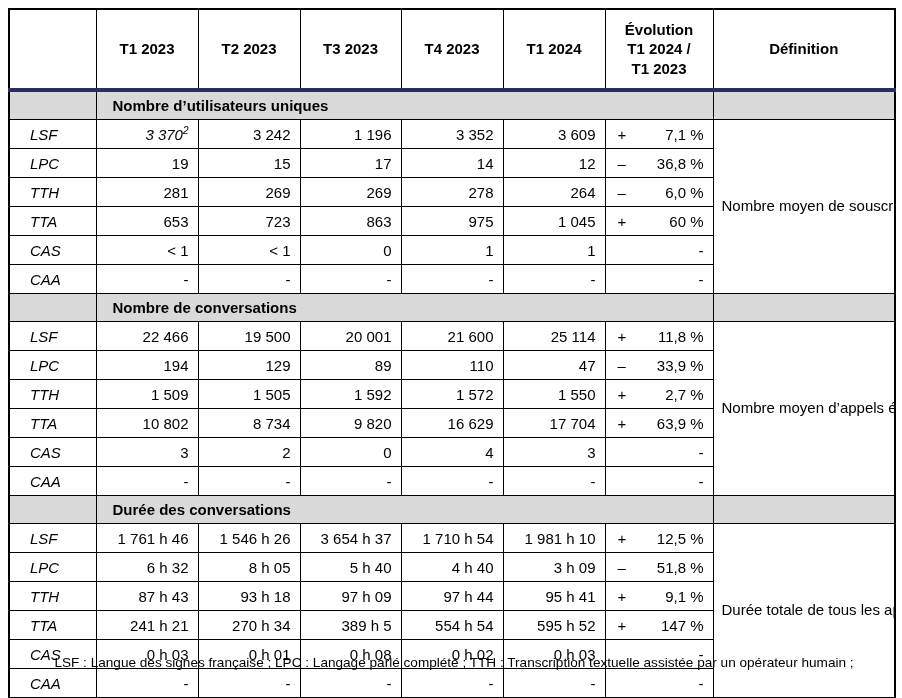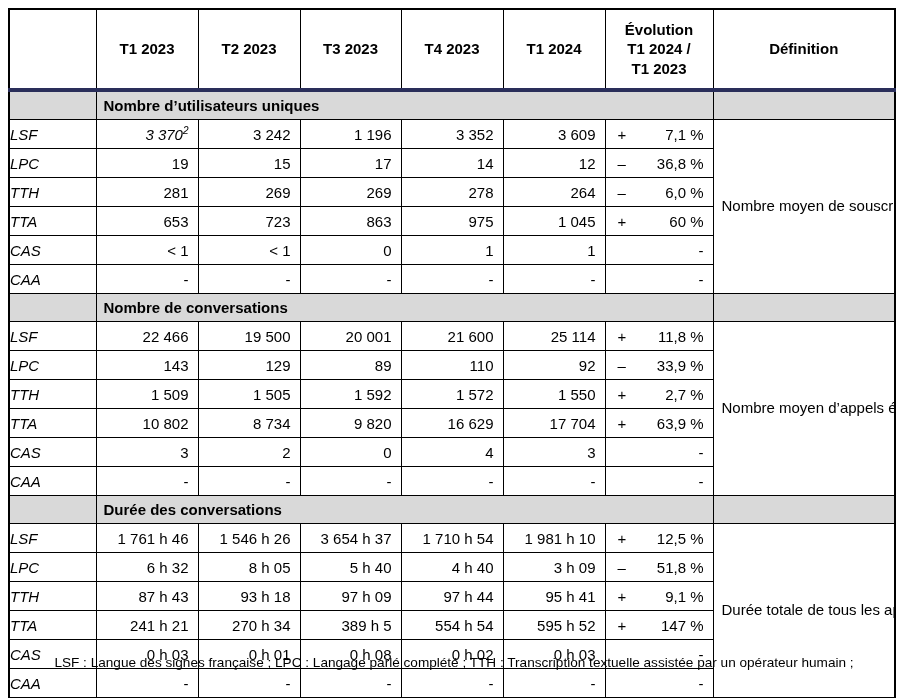--- a/index.html
+++ b/index.html
@@ -19,25 +19,25 @@
   }
   tr.header-row th{
     height:76px;font-weight:bold;text-align:center;vertical-align:middle;
     border-bottom:4px solid #2a2e5a;
     line-height:1.3;
   }
   tr.section-row td{
     height:25px;background:#d9d9d9;
   }
   td.section-title{
-    font-weight:bold;text-align:left;padding-left:7px;font-size:15.5px;
+    font-weight:bold;text-align:left;padding-left:16px;font-size:15.5px;
   }
   tr.data-row td{height:26px;vertical-align:middle;}
   td.label-cell{
-    font-style:italic;text-align:left;padding-left:0;
+    font-style:italic;text-align:left;padding-left:20px;
   }
   td.num{
     text-align:right;padding-right:9px;
   }
   td.num .sup{font-size:10px;vertical-align:super;}
   td.num.note{font-style:italic;margin-left:32px;}
   td.evo{padding:0;}
   .evo-wrap{
     display:flex;justify-content:space-between;align-items:center;
     padding:0 9px 0 12px;
@@ -174,25 +174,25 @@
           <td class="evo">
             <div class="evo-wrap">
               <span>+</span>
               <span>11,8 %</span>
             </div>
           </td>
           <td class="def-cell" rowspan="6">Nombre moyen d’appels émis ou reçus par l’ensemble des utilisateurs au cours d’un mois.</td>
         </tr>
         <tr class="data-row">
           <td class="label-cell">LPC</td>
-          <td class="num">143</td>
+          <td class="num">194</td>
           <td class="num">129</td>
           <td class="num">89</td>
           <td class="num">110</td>
-          <td class="num">92</td>
+          <td class="num">47</td>
           <td class="evo">
             <div class="evo-wrap">
               <span>–</span>
               <span>33,9 %</span>
             </div>
           </td>
         </tr>
         <tr class="data-row">
           <td class="label-cell">TTH</td>
           <td class="num">1 509</td>

